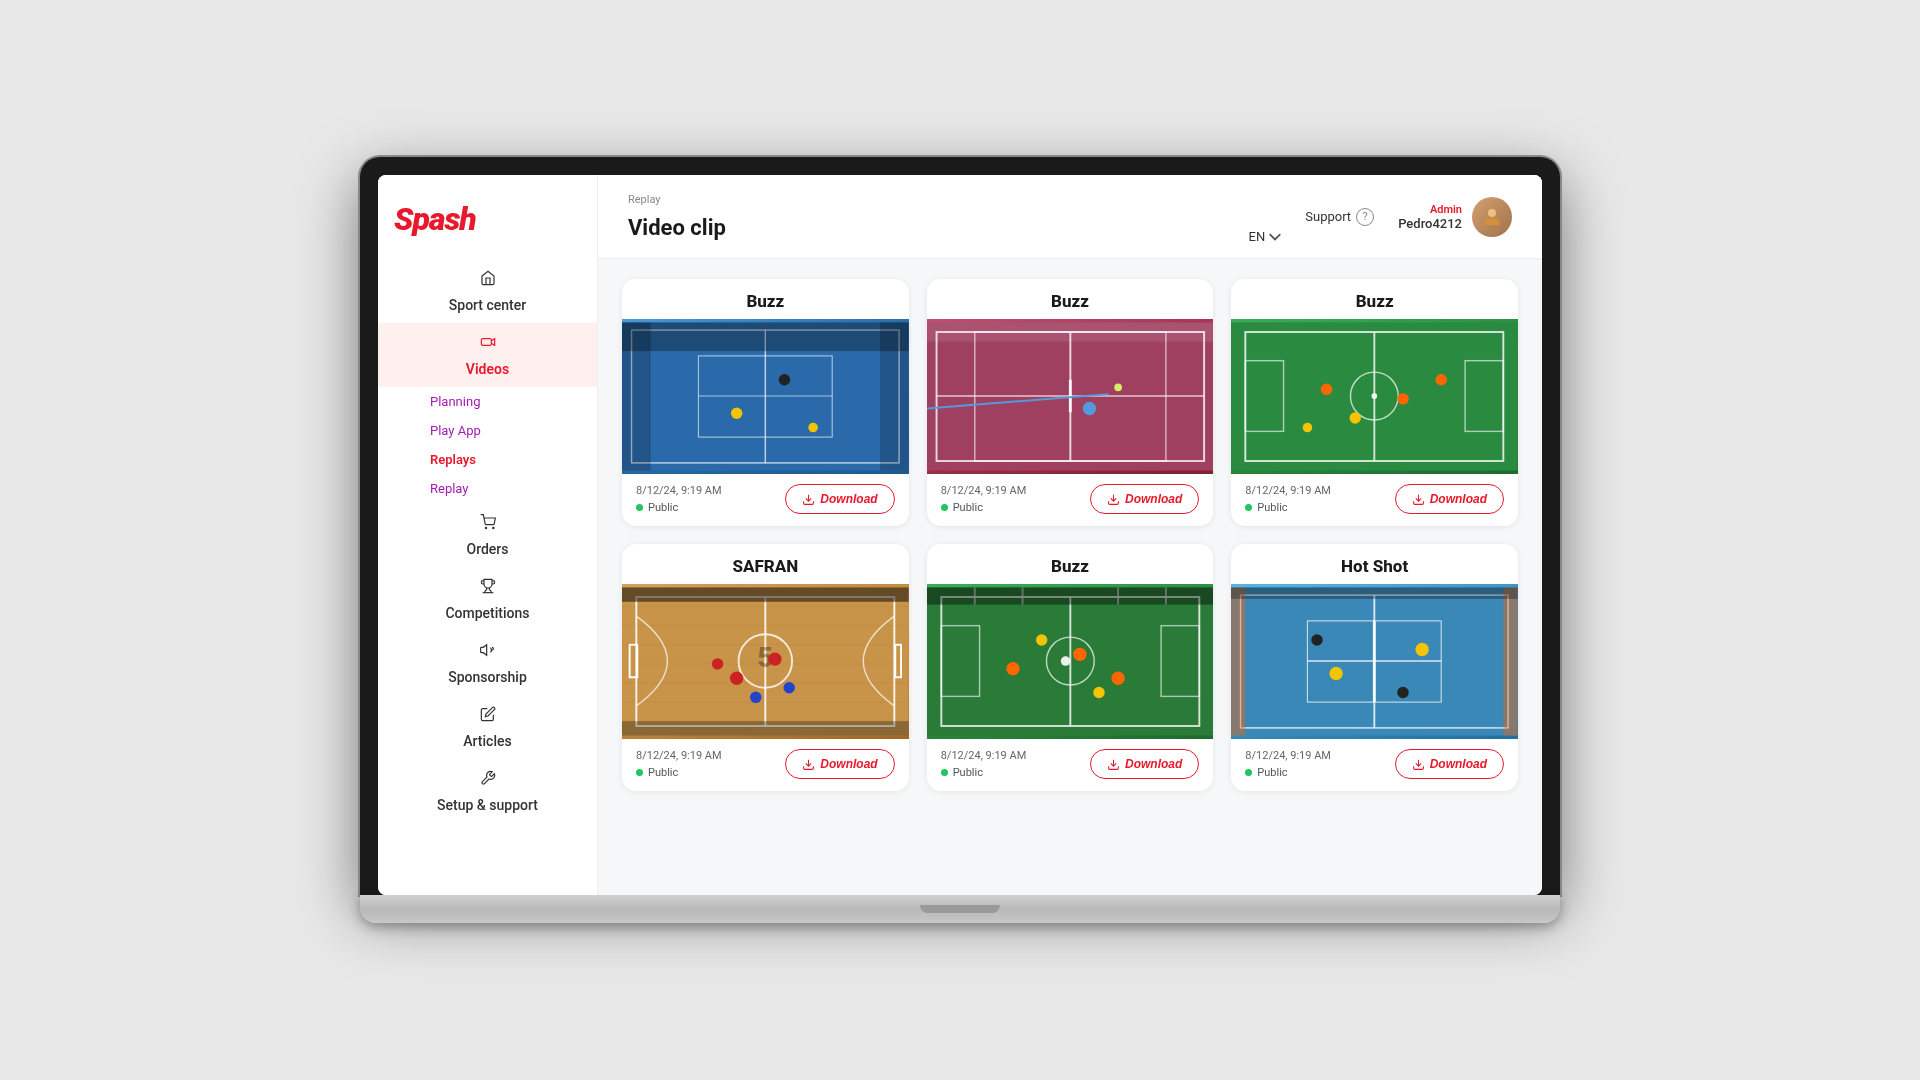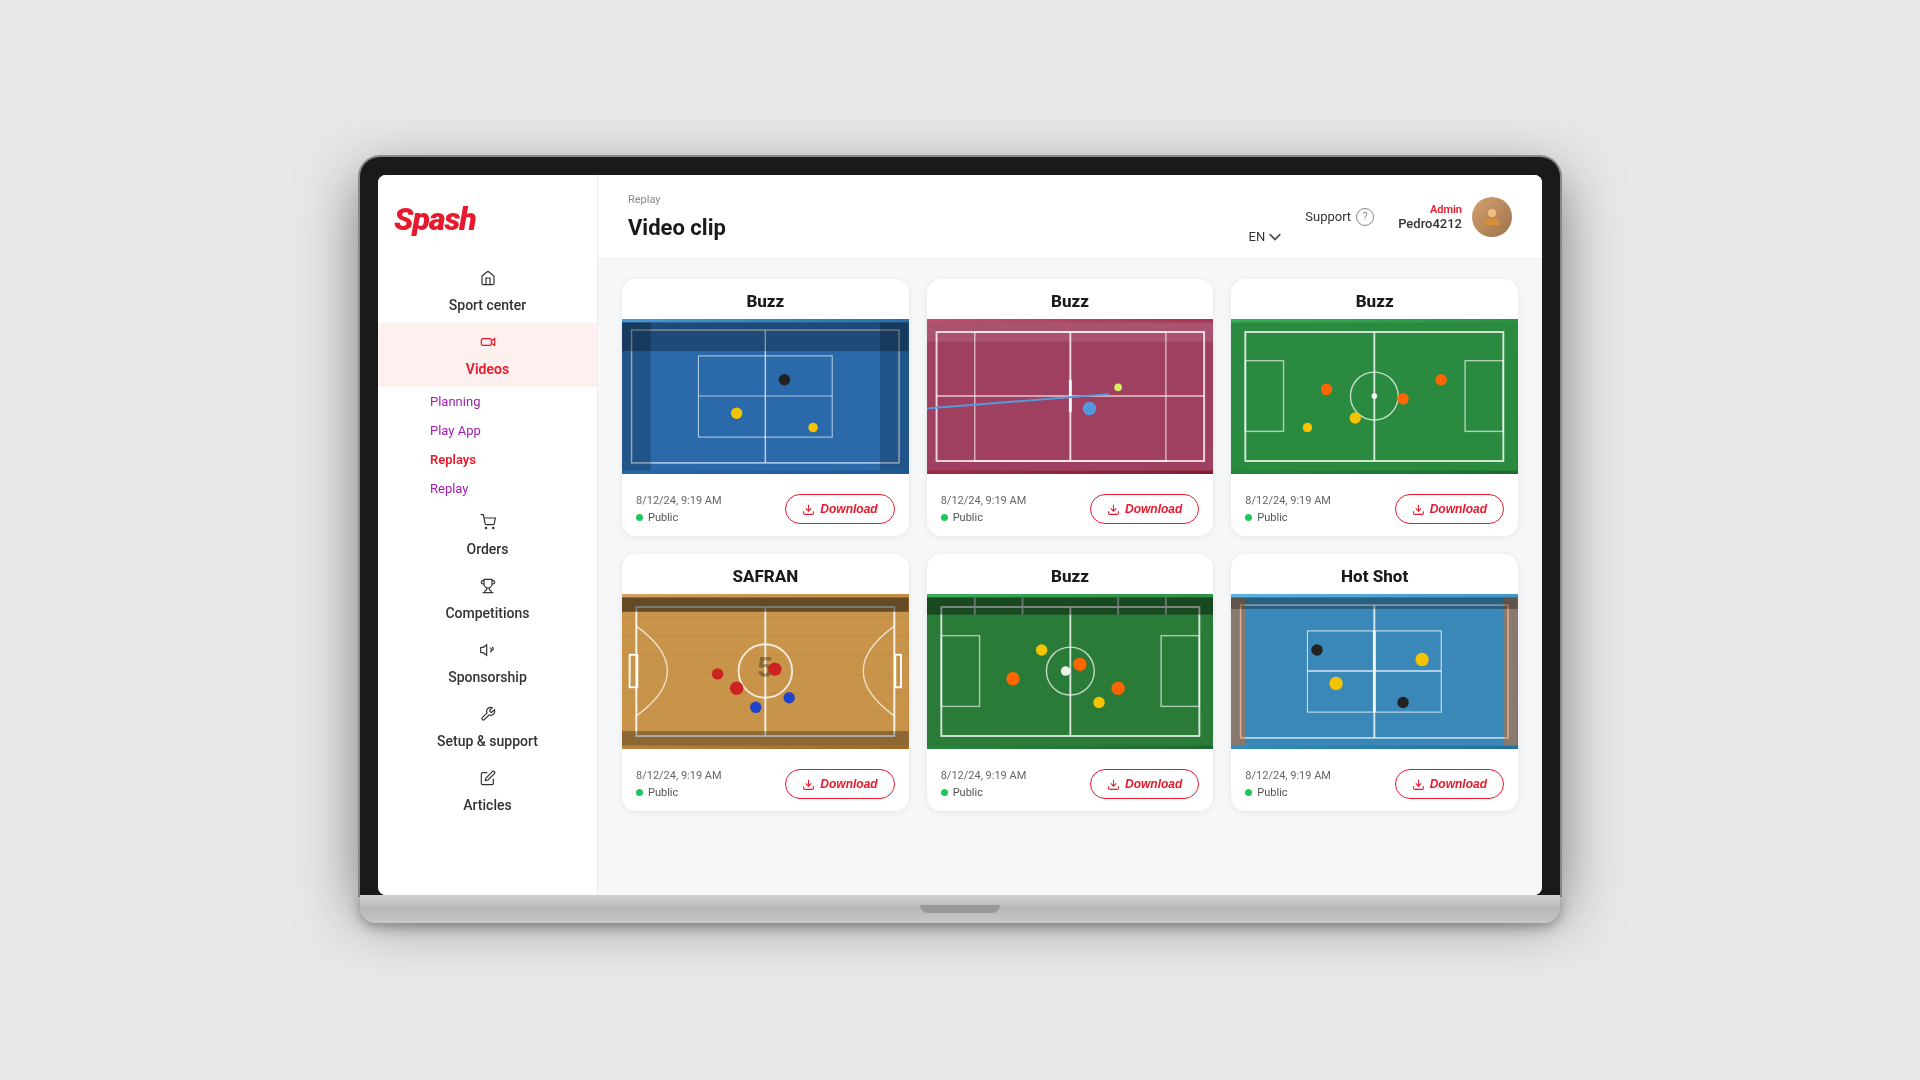--- a/index.html
+++ b/index.html
@@ -237,21 +237,21 @@
       color: #1a1a1a;
       padding: 12px 18px 8px;
     }
     .court-image {
       width: 100%;
       height: 155px;
       position: relative;
       overflow: hidden;
     }
     .card-footer {
-      padding: 20px 14px 12px;
+      padding: 10px 14px 12px;
       display: flex;
       align-items: flex-end;
       justify-content: space-between;
     }
     .card-meta {}
     .card-date {
       font-size: 11px;
       color: #666;
       margin-bottom: 4px;
     }
@@ -398,34 +398,34 @@
                   <path d="M5 8H2a1 1 0 00-1 1v6a1 1 0 001 1h3l5 4V4L5 8z"></path>
                   <path d="M15.54 8.46a5 5 0 010 7.07"></path>
                 </svg>
             </span>
             <span>Sponsorship</span>
           </div>
 
           <div class="nav-item">
             <span class="nav-icon">
               <svg viewBox="0 0 24 24">
-                  <path d="M14.7 6.3a1 1 0 000 1.4l1.6 1.6a1 1 0 001.4 0l3.77-3.77a6 6 0 01-7.94 7.94l-6.91 6.91a2.12 2.12 0 01-3-3l6.91-6.91a6 6 0 017.94-7.94l-3.76 3.76z"></path>
+                  <path d="M11 4H4a2 2 0 00-2 2v14a2 2 0 002 2h14a2 2 0 002-2v-7"></path>
+                  <path d="M18.5 2.5a2.121 2.121 0 013 3L12 15l-4 1 1-4 9.5-9.5z"></path>
                 </svg>
             </span>
-            <span>Setup &amp; support</span>
+            <span>Articles</span>
           </div>
 
           <div class="nav-item">
             <span class="nav-icon">
               <svg viewBox="0 0 24 24">
-                  <path d="M11 4H4a2 2 0 00-2 2v14a2 2 0 002 2h14a2 2 0 002-2v-7"></path>
-                  <path d="M18.5 2.5a2.121 2.121 0 013 3L12 15l-4 1 1-4 9.5-9.5z"></path>
+                  <path d="M14.7 6.3a1 1 0 000 1.4l1.6 1.6a1 1 0 001.4 0l3.77-3.77a6 6 0 01-7.94 7.94l-6.91 6.91a2.12 2.12 0 01-3-3l6.91-6.91a6 6 0 017.94-7.94l-3.76 3.76z"></path>
                 </svg>
             </span>
-            <span>Articles</span>
+            <span>Setup &amp; support</span>
           </div>
 
         </nav>
       </aside>
 
       <div class="main-content">
 
         <header class="header">
           <div class="header-left">
             <div class="breadcrumb-text">Replay</div>

